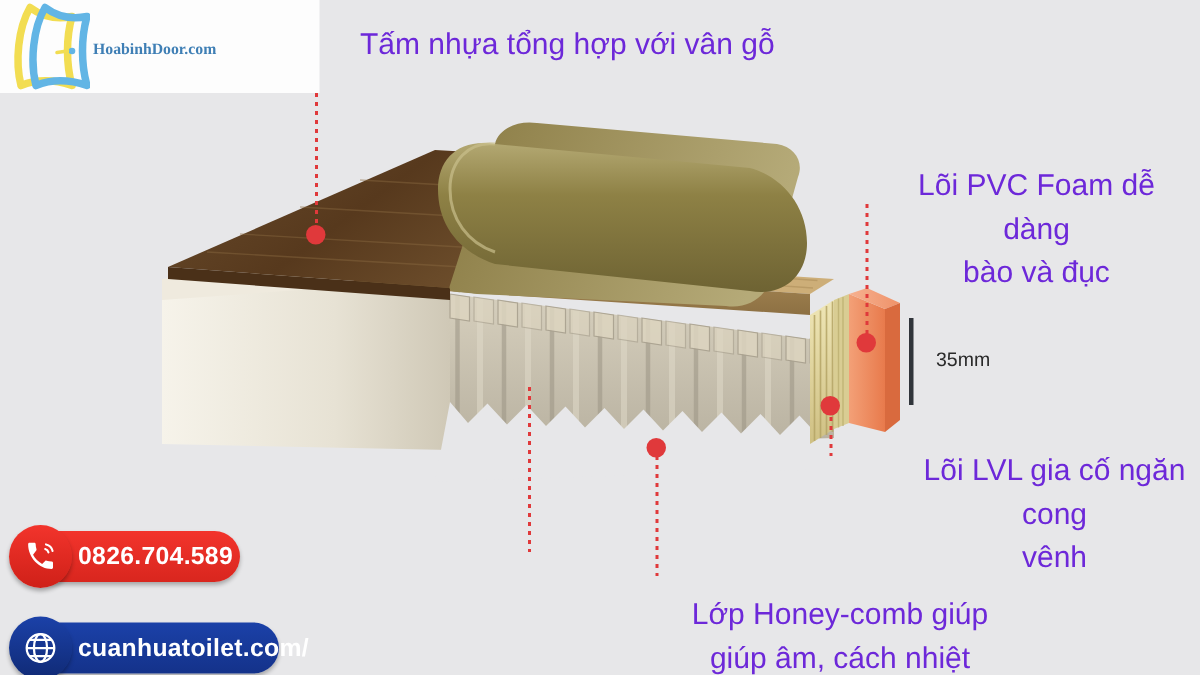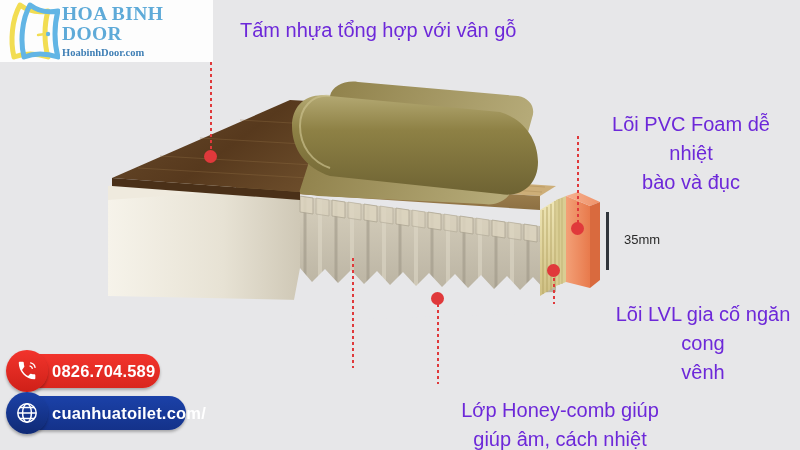--- a/index.html
+++ b/index.html
@@ -54,21 +54,21 @@
   }
 
   
   .pill{
     position:absolute; height:34px; border-radius:19px;
     display:flex; align-items:center; padding-left:40px; padding-right:16px;
     color:#fff; font-weight:bold; font-size:16.5px; letter-spacing:.2px;
     box-shadow:0 2px 3px rgba(0,0,0,.28);
   }
   .pill-phone{ background:linear-gradient(#f2342c,#d9261e); }
-  .pill-web{ background:linear-gradient(#1b41a8,#14328a); }
+  .pill-web{ background:linear-gradient(#1b41a8,#14328a);margin-top:19px; }
   .pill-icon{
     position:absolute; left:-6px; top:-4px; width:42px; height:42px;
     border-radius:50%; display:flex; align-items:center; justify-content:center;
     box-shadow:0 2px 3px rgba(0,0,0,.3);
   }
   .ic-phone{ background:linear-gradient(#f2342c,#cf2018); }
   .ic-web{ background:linear-gradient(#1b41a8,#102a75); }
 </style>
 </head>
 <body>
@@ -233,21 +233,21 @@
   <div class="leader" style="left:553px; top:272px; height:32px;"></div>
   <div class="dot" style="left:547px; top:264px;"></div>
 
   <div class="leader" style="left:437px; top:298px; height:86px;"></div>
   <div class="dot" style="left:431px; top:292px;"></div>
 
   <div class="leader" style="left:352px; top:258px; height:110px;"></div>
 
   <div class="note" style="left:240px; top:16px;">Tấm nhựa tổng hợp với vân gỗ</div>
 
-  <div class="note c" style="left:596px; top:110px; width:190px;">Lõi PVC Foam dễ nhiệt
+  <div class="note c" style="left:596px; top:110px; width:190px;">Lõi PVC Foam dễ dàng
 bào và đục</div>
 
   <div class="note c" style="left:592px; top:300px; width:222px;">Lõi LVL gia cố ngăn cong
 vênh</div>
 
   <div class="note c" style="left:452px; top:396px; width:216px;">Lớp Honey-comb giúp
 giúp âm, cách nhiệt</div>
 
 
   <div class="measure-bar" style="left:606px; top:212px; height:58px;"></div>
@@ -256,21 +256,20 @@
   <div class="logo-box">
     <div class="logo-mark">
       <svg width="56" height="60" viewBox="0 0 56 60">
         <path d="M10,56 C6,40 8,18 16,4 C24,10 34,12 44,10 C40,24 40,42 44,56 C32,52 20,52 10,56 Z" fill="none" stroke="#f2dd52" stroke-width="5" stroke-linejoin="round"></path>
         <path d="M20,56 C16,40 18,18 26,4 C34,10 44,12 54,10 C50,24 50,42 54,56 C42,52 30,52 20,56 Z" fill="none" stroke="#62b5e5" stroke-width="5" stroke-linejoin="round"></path>
         <circle cx="44" cy="33" r="2.2" fill="#62b5e5"></circle>
         <path d="M34,34 L41,33" stroke="#f2dd52" stroke-width="2.4" stroke-linecap="round"></path>
       </svg>
     </div>
     <div class="logo-text">
-      <div class="logo-title">HOA BINH DOOR</div>
       <div class="logo-sub">HoabinhDoor.com</div>
     </div>
   </div>
 
   <div class="pill pill-phone" style="left:12px; top:354px; width:148px;">
     <span class="pill-icon ic-phone">
       <svg width="22" height="22" viewBox="0 0 24 24" fill="#fff">
         <path d="M6.6,10.8c1.4,2.8,3.8,5.1,6.6,6.6l2.2-2.2c0.3-0.3,0.7-0.4,1-0.2c1.2,0.4,2.4,0.6,3.7,0.6
                  c0.6,0,1,0.4,1,1V20c0,0.6-0.4,1-1,1C11.1,21,3,12.9,3,3c0-0.6,0.4-1,1-1h3.5c0.6,0,1,0.4,1,1
                  c0,1.3,0.2,2.5,0.6,3.7c0.1,0.3,0,0.7-0.2,1L6.6,10.8z"></path>

